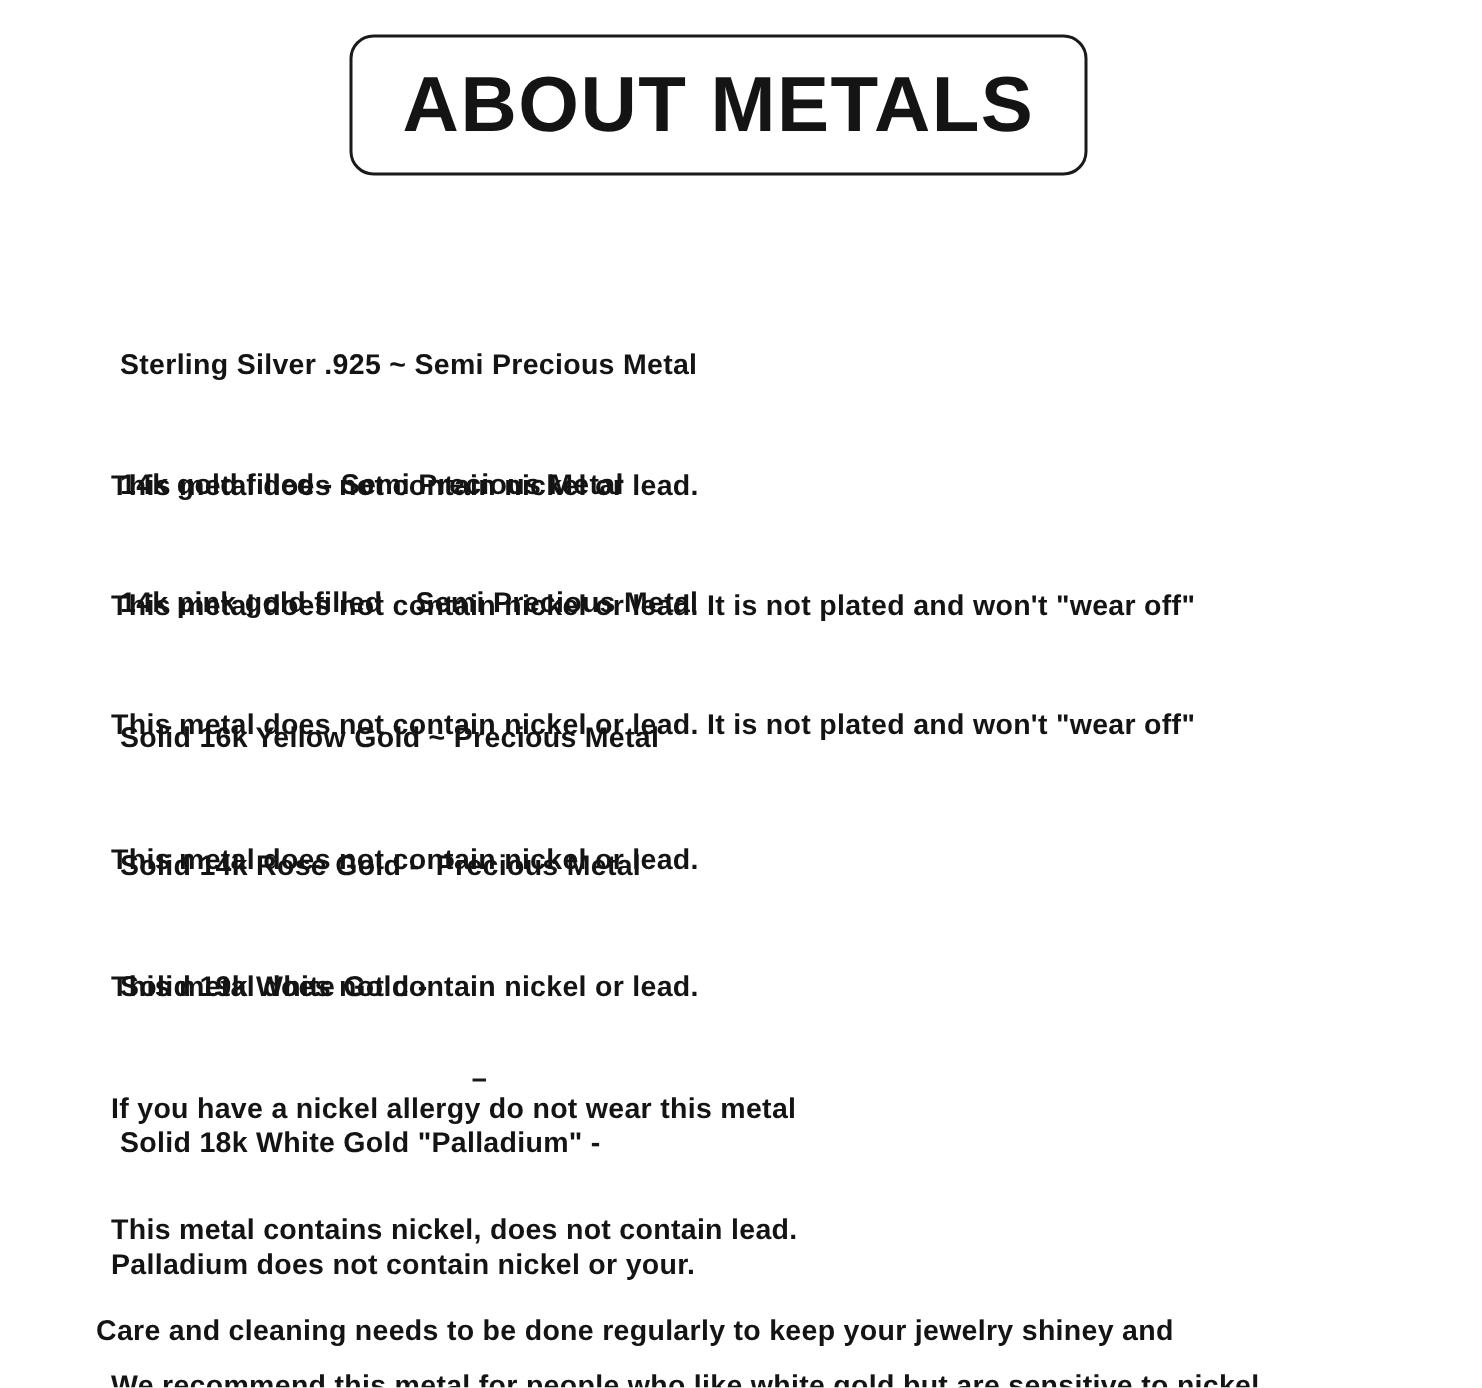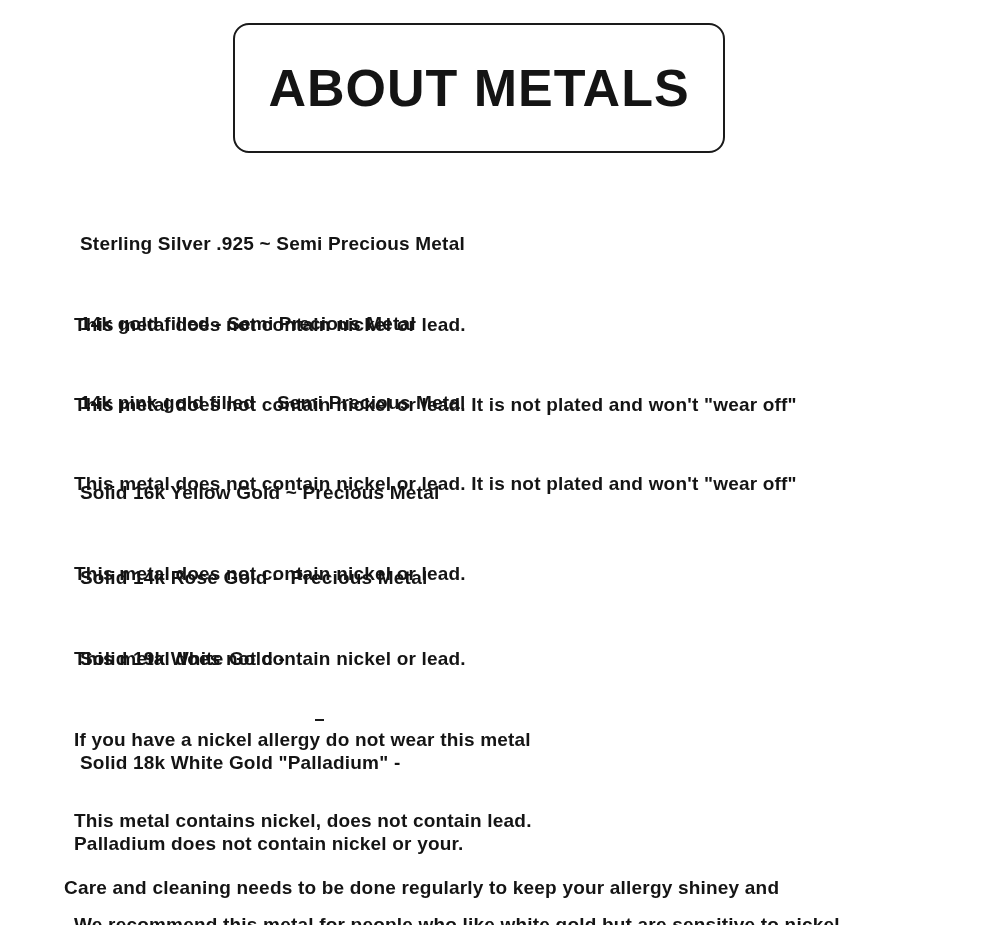--- a/index.html
+++ b/index.html
@@ -14,21 +14,21 @@
     background: #ffffff;
     font-family: "Liberation Sans", sans-serif;
     color: #141414;
     overflow: hidden;
   }
   .title-box {
     position: absolute;
     left: 233px;
     top: 23px;
     width: 492px;
-    height: 130px;
+    height: 94px;
     border: 2px solid #1a1a1a;
     border-radius: 16px;
     background: #ffffff;
     display: flex;
     align-items: center;
     justify-content: center;
     box-sizing: border-box;
   }
   .title-text {
     font-size: 52px;
@@ -117,18 +117,18 @@
 
   <div class="section s6">
     <div class="heading">Solid 18k White Gold "Palladium" -</div>
     <div class="body-line">Palladium does not contain nickel or your.</div>
     <div class="body-line">We recommend this metal for people who like white gold but are sensitive to nickel.</div>
   </div>
 
   <div class="stray-dash"></div>
 
   <div class="footer">
-    <div>Care and cleaning needs to be done regularly to keep your allergy shiney and</div>
+    <div>Care and cleaning needs to be done regularly to keep your jewelry shiney and</div>
     
     
   </div>
 
 </div>
 
 </body></html>

